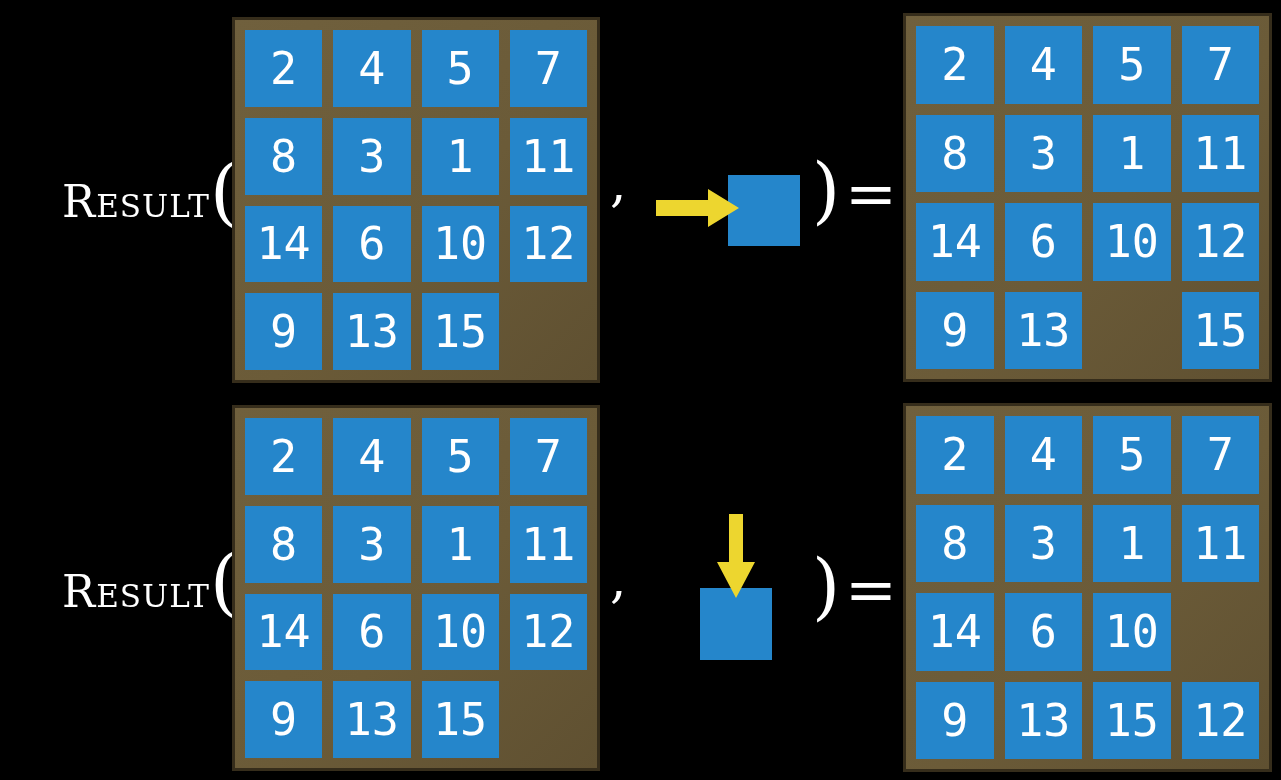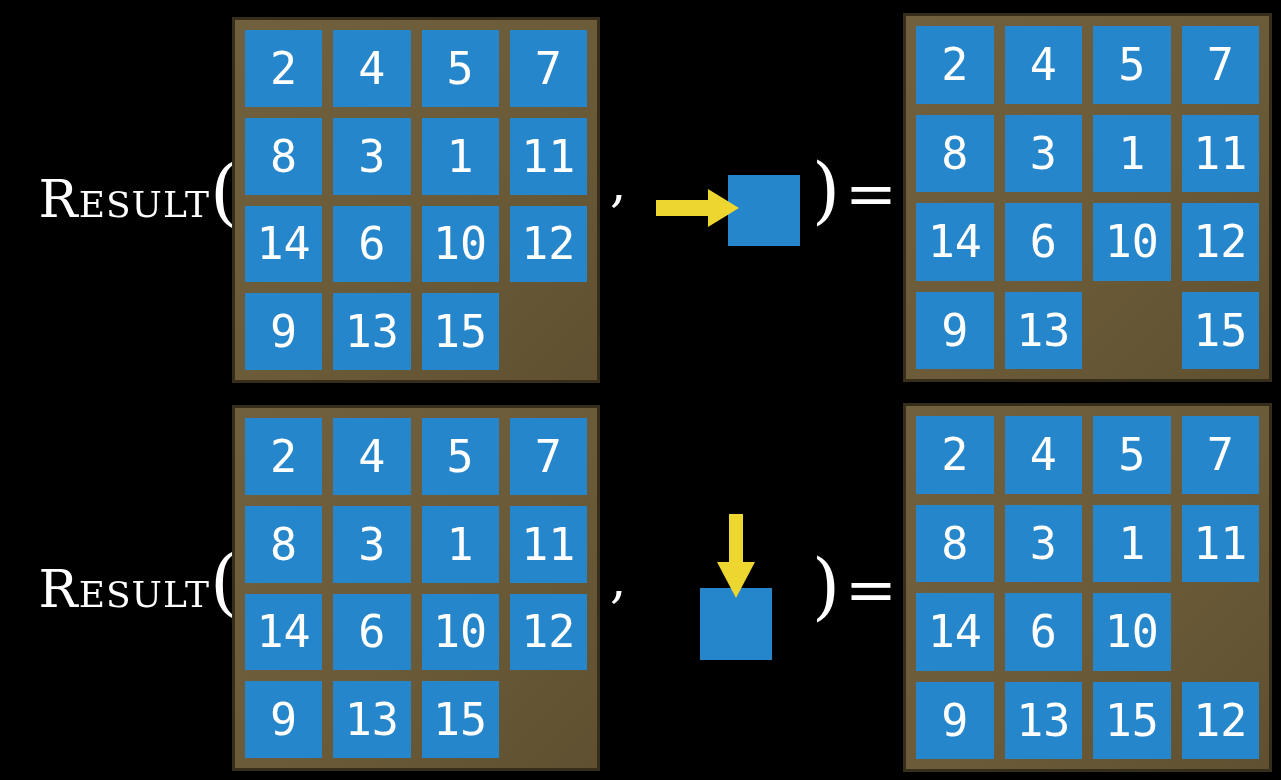--- a/index.html
+++ b/index.html
@@ -17,21 +17,21 @@
   .func-label {
     position: absolute;
     left: 18px;
     width: 220px;
     display: flex;
     justify-content: flex-end;
     align-items: baseline;
     white-space: nowrap;
   }
   .fname {
-    font-size: 52px;
+    font-size: 44px;
     font-variant: small-caps;
     letter-spacing: 1px;
   }
   .paren {
     font-size: 72px;
     line-height: 1.1;
     font-weight: 400;
   }
   .comma {
     position: absolute;

